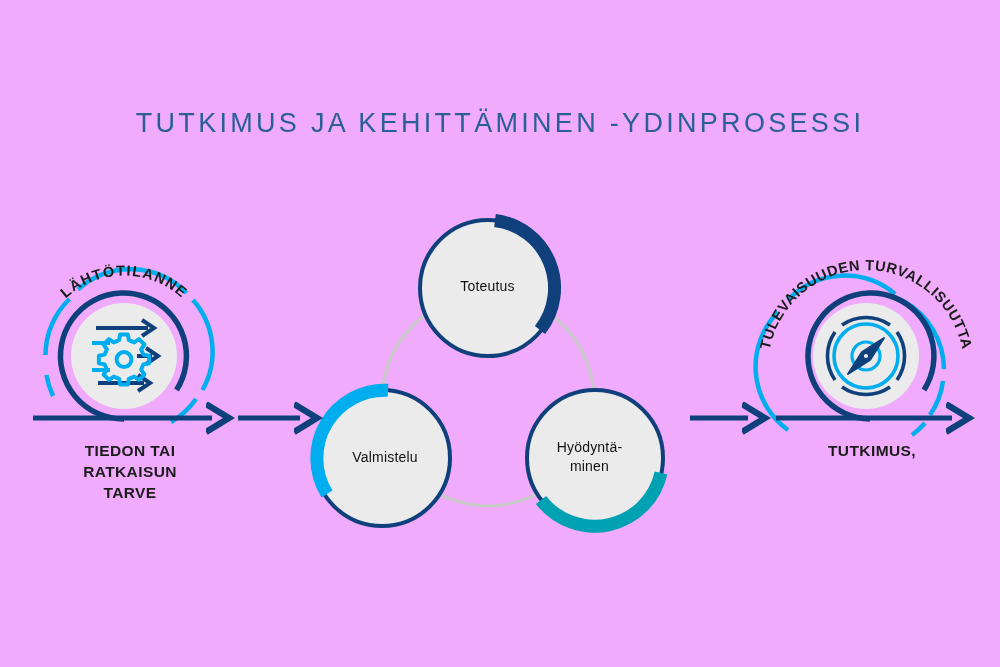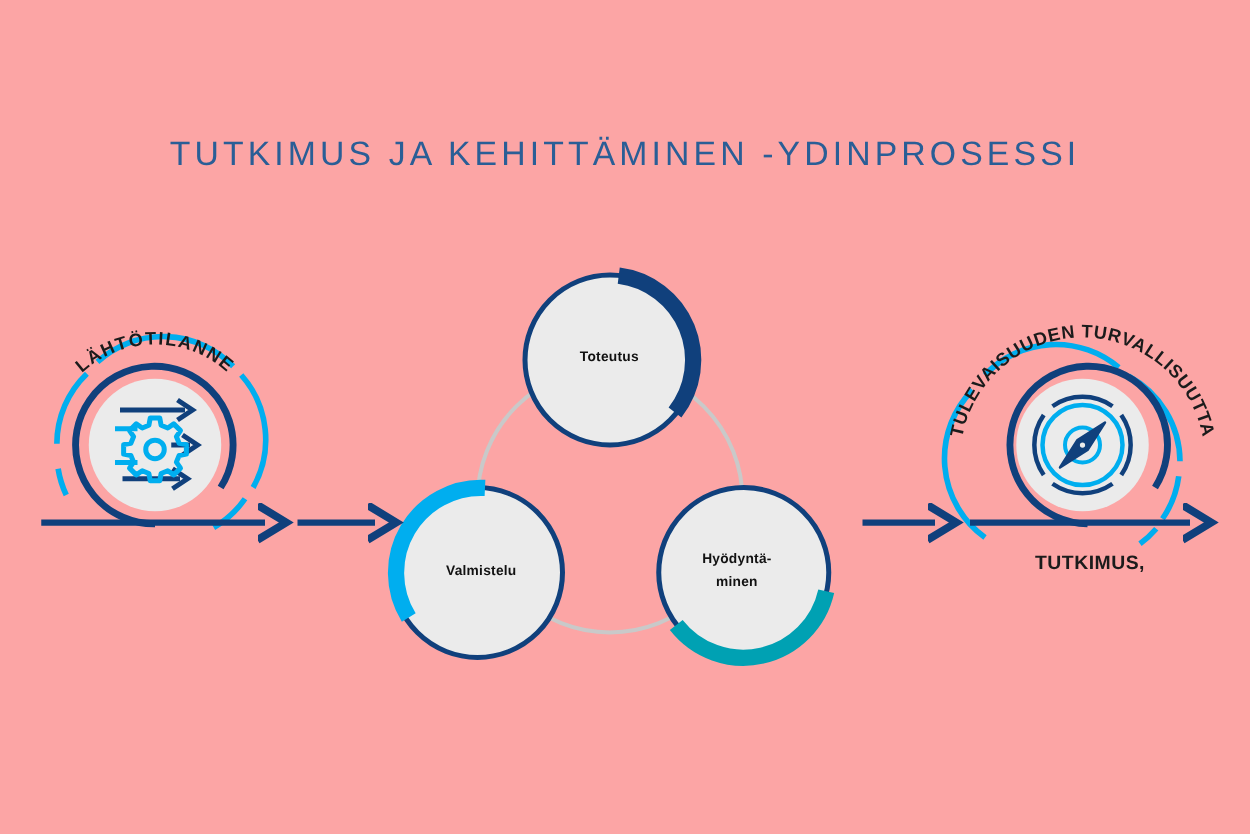--- a/index.html
+++ b/index.html
@@ -10,21 +10,21 @@
   body {
     width: 1000px;
     height: 667px;
     overflow: hidden;
     font-family: "Liberation Sans", sans-serif;
   }
   #stage {
     position: relative;
     width: 1000px;
     height: 667px;
-    background: #fca5a5;
+    background: #f0abfc;
   }
   #page-title {
     position: absolute;
     left: 0;
     top: 108px;
     width: 1000px;
     text-align: center;
     font-size: 27px;
     font-weight: 300;
     letter-spacing: 3.3px;
@@ -55,22 +55,22 @@
     width: 220px;
   }
   #label-output {
     left: 762px;
     top: 440px;
     width: 220px;
   }
   .node-label {
     position: absolute;
     text-align: center;
-    font-size: 11px;
-    font-weight: bold;
+    font-size: 14px;
+    font-weight: normal;
     color: #111111;
     line-height: 19px;
     letter-spacing: 0.2px;
     font-family: "Liberation Sans", sans-serif;
   }
   #node-label-toteutus {
     left: 425px;
     top: 277px;
     width: 125px;
   }
@@ -220,18 +220,23 @@
 
   <div id="node-label-valmistelu" class="node-label">
     <div>Valmistelu</div>
   </div>
 
   <div id="node-label-hyodyntaminen" class="node-label">
     <div>Hyödyntä-</div>
     <div>minen</div>
   </div>
 
+  <div id="label-input" class="stage-label">
+    <div>TIEDON TAI</div>
+    <div>RATKAISUN</div>
+    <div>TARVE</div>
+  </div>
 
   <div id="label-output" class="stage-label">
     <div>TUTKIMUS,</div>
   </div>
 
 </div>
 
 </body></html>

